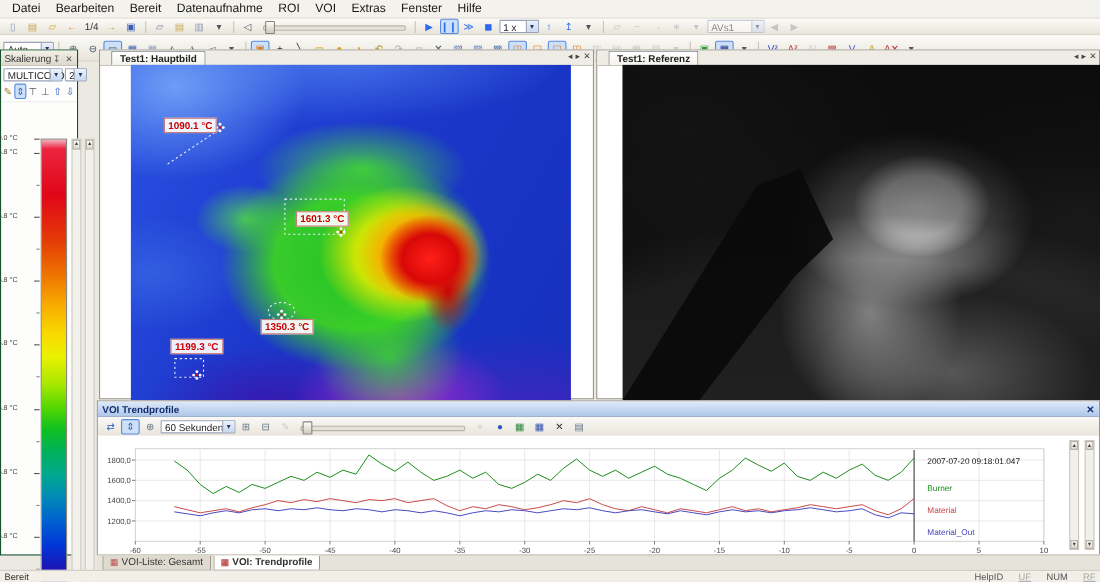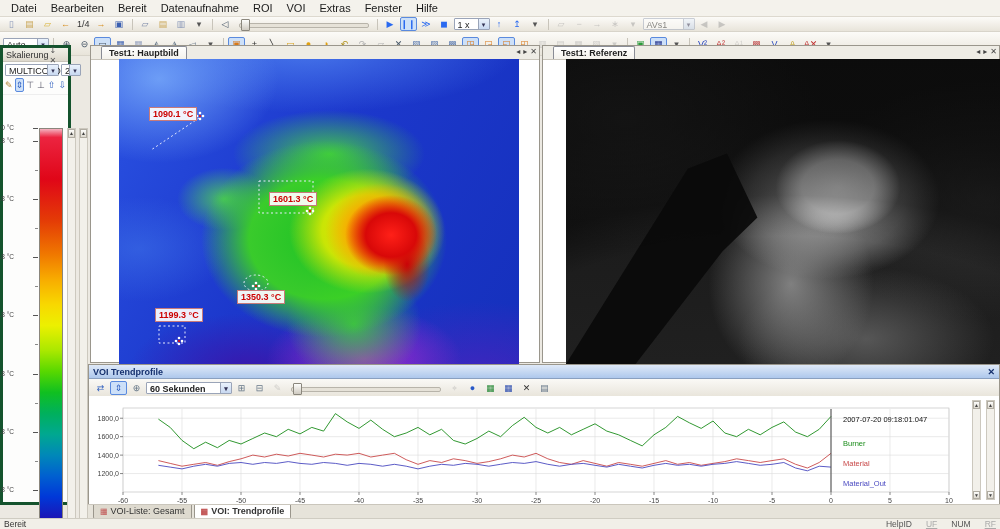--- a/index.html
+++ b/index.html
@@ -23,21 +23,21 @@
   .combo{display:inline-block;height:12px;line-height:12px;background:#fff;border:1px solid #9aa4b8;
          font-size:9px;color:#222;position:relative;padding-left:3px;box-sizing:border-box;border-radius:1px;}
   .combo .ca{position:absolute;right:0;top:0;width:10px;height:100%;background:linear-gradient(#eaf2fc,#c8d8f0);
              border-left:1px solid #9aa4b8;font-size:7px;text-align:center;line-height:12px;color:#335;}
   .combo.disabled{opacity:.5;}
   .slider{display:inline-block;height:12px;position:relative;margin:0 4px;}
   .slider .track{position:absolute;left:0;right:0;top:5px;height:3px;background:#e6e2d8;border:1px solid #b8b4aa;border-radius:2px;}
   .slider .thumb{position:absolute;left:2px;top:1px;width:7px;height:10px;background:linear-gradient(#fdfdfb,#cfcac0);
                  border:1px solid #8a867c;border-radius:1px;}
   
-  .dock{position:absolute;left:0;top:45px;width:71px;height:460px;background:#fdfdfc;border:3px solid #14532d;box-sizing:border-box;}
+  .dock{position:absolute;left:0;top:45px;width:71px;height:460px;background:#fdfdfc;border:1px solid #14532d;box-sizing:border-box;}
   .dock-title{height:13px;background:linear-gradient(#f2f0e8,#ddd8cc);border-bottom:1px solid #c8c4ba;
               display:flex;align-items:center;font-size:9px;color:#333;padding:0 3px;justify-content:space-between;}
   .dock-title .dbtn{font-size:8px;color:#555;padding:0 1px;}
   .dock-combos{display:flex;gap:2px;padding:2px 2px;}
   .dock-tools{display:flex;gap:1px;padding:0 1px 2px 1px;border-bottom:1px solid #eee;}
   .scale-area{position:absolute;left:0;top:47px;bottom:0;right:0;}
   .scale-bar{position:absolute;left:36px;top:33px;width:24px;height:420px;border:1px solid #8a867c;box-sizing:border-box;
     background:linear-gradient(#f4b2c0 0%,#ec2440 2%,#e00618 12%,#e43c06 22%,#f07800 30%,#f8ac00 36%,#f8d800 42%,
     #ecf000 47%,#aae800 53%,#58d800 58%,#10c020 63%,#00b05c 68%,#00a890 73%,#0088b8 78%,#0060d0 83%,
     #0038d8 88%,#2010b0 94%,#320668 100%);}
@@ -341,21 +341,21 @@
 
   <div class="voi">
     <div class="voi-title">
       <span>VOI Trendprofile</span>
       <span class="dbtn">✕</span>
     </div>
     <div class="voi-tbar">
         <span class="icon" style="color: rgb(48, 96, 192);">⇄</span>
         <span class="icon active" style="color: rgb(48, 96, 192);">⇕</span>
         <span class="icon" style="color: rgb(102, 119, 136);">⊕</span>
-        <span class="combo" style="width: 86px; font-weight: bold;"><span class="cv">60 Sekunden</span><span class="ca">▾</span></span>
+        <span class="combo" style="width: 68px;"><span class="cv">60 Sekunden</span><span class="ca">▾</span></span>
         <span class="icon" style="color: rgb(102, 119, 136);">⊞</span>
         <span class="icon" style="color: rgb(102, 119, 136);">⊟</span>
         <span class="icon disabled" style="color: rgb(153, 153, 153);">✎</span>
         <span class="slider" style="width: 150px;">
           <span class="track"></span>
           <span class="thumb"></span>
         </span>
         <span class="icon disabled" style="color: rgb(153, 153, 153);">⌖</span>
         <span class="icon" style="color: rgb(40, 88, 200);">●</span>
         <span class="icon" style="color: rgb(42, 138, 58);">▦</span>

